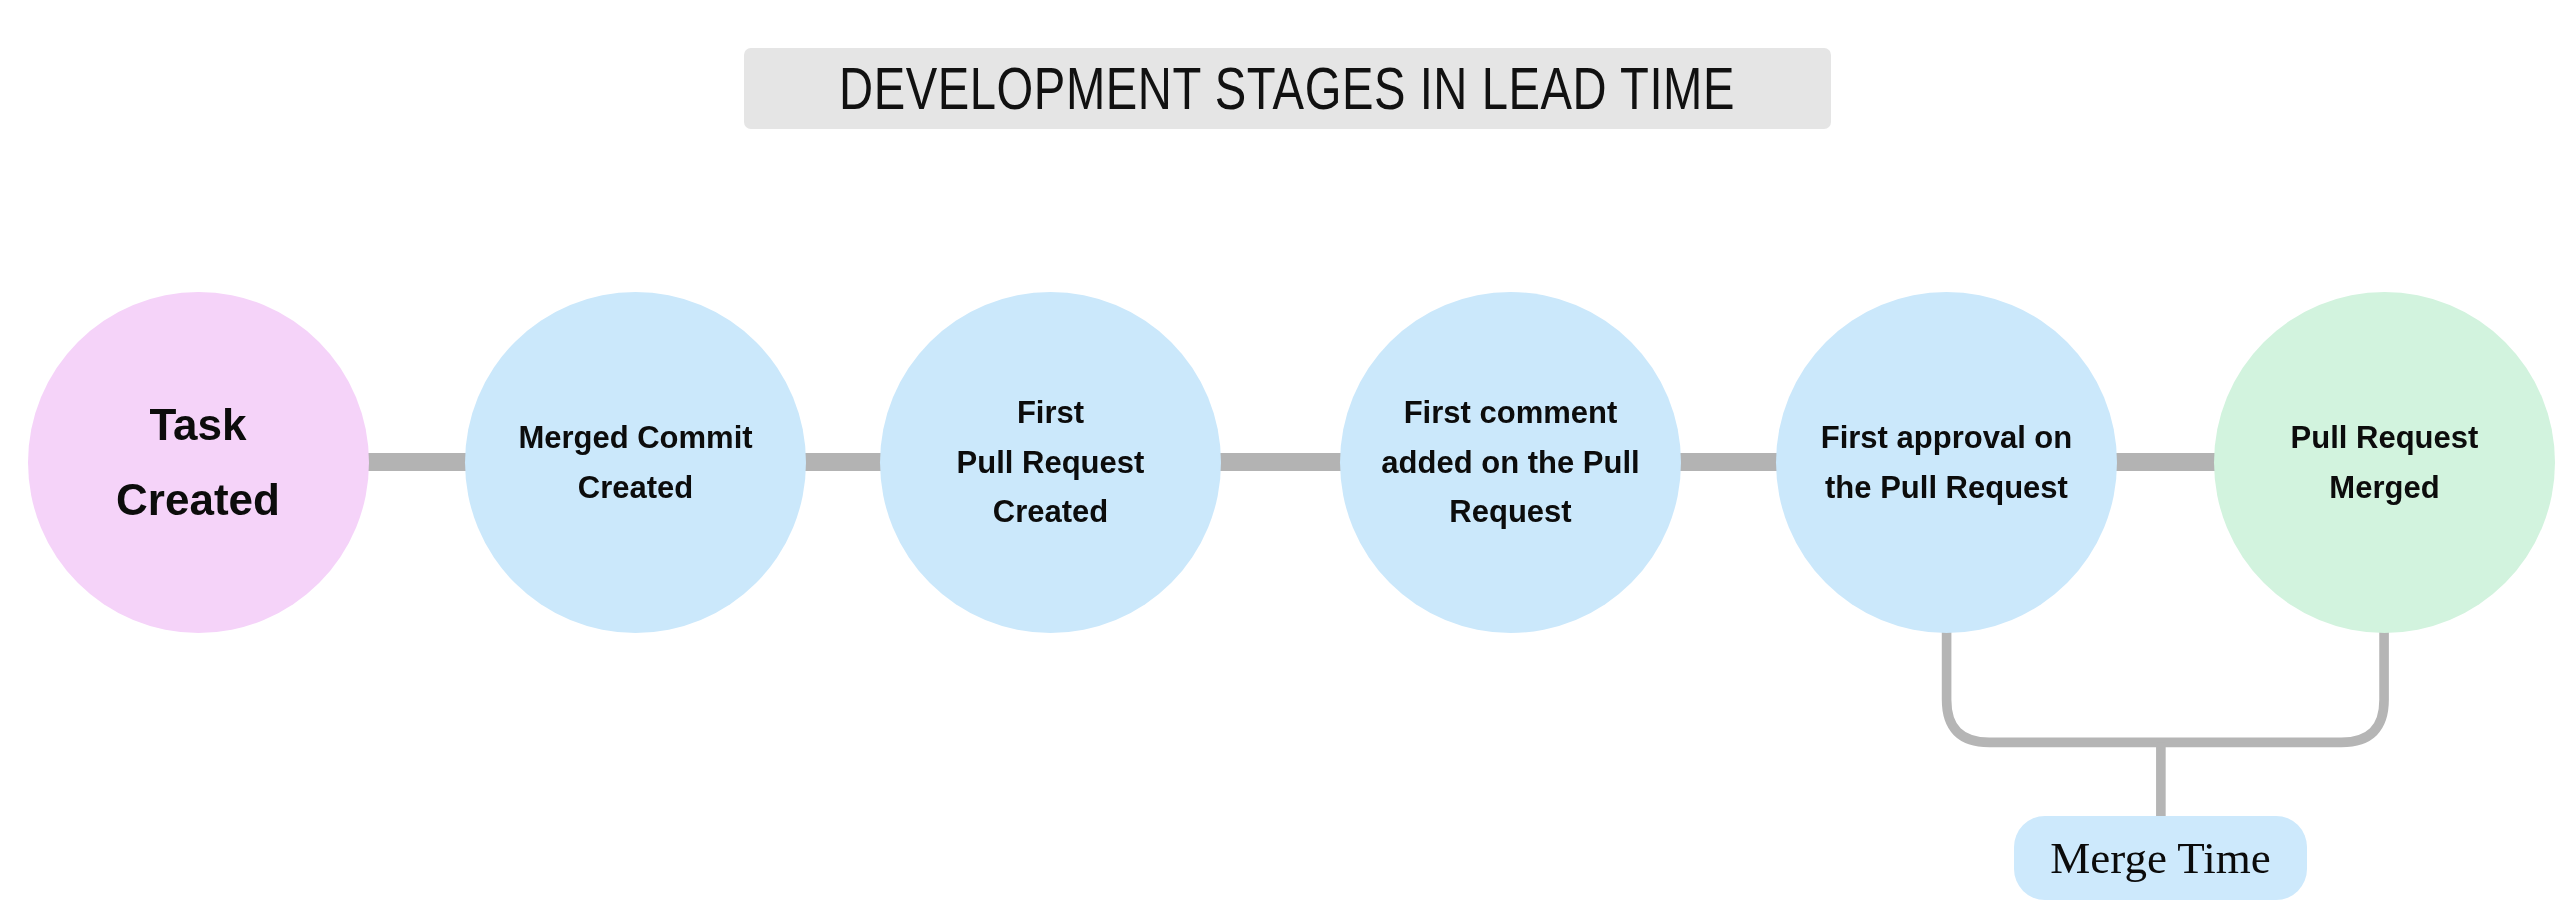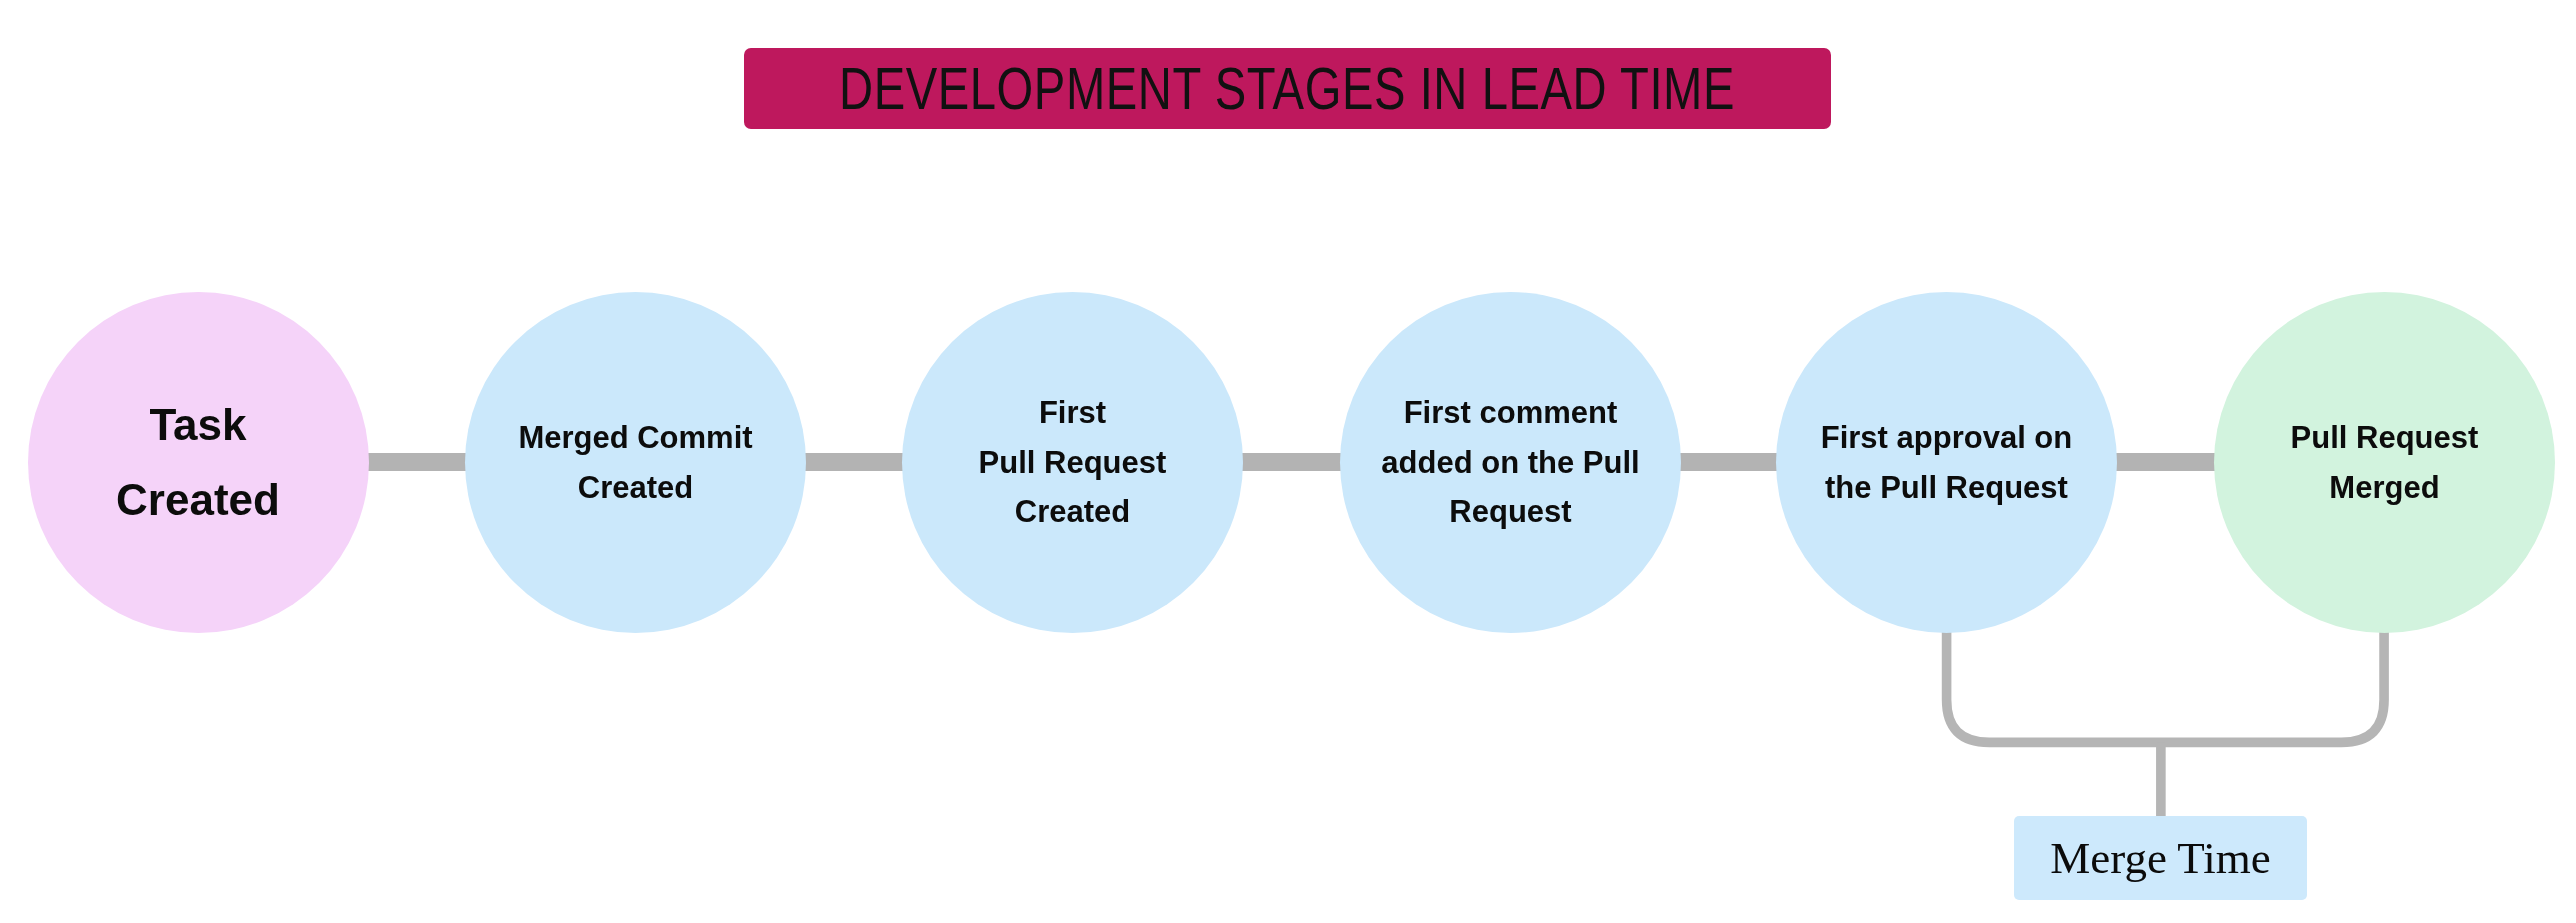--- a/index.html
+++ b/index.html
@@ -62,21 +62,21 @@
     text-align: center;
     z-index: 2;
     color: #0c0c0c;
     font-weight: 700;
     font-size: 31px;
     line-height: 1.6;
     white-space: pre-line;
   }
   .stage.pos-1 { left: 27.5px;   font-size: 44px; line-height: 1.7; }
   .stage.pos-2 { left: 465px;  }
-  .stage.pos-3 { left: 902px; }
+  .stage.pos-3 { left: 880px; }
   .stage.pos-4 { left: 1340px; }
   .stage.pos-5 { left: 1776px; }
   .stage.pos-6 { left: 2214px; }
 
   
   .bracket-svg {
     position: absolute;
     left: 0;
     top: 0;
     width: 2576px;
@@ -84,39 +84,39 @@
     z-index: 1;
   }
 
   
   .merge-box {
     position: absolute;
     left: 2014px;
     top: 816px;
     width: 293px;
     height: 84px;
-    border-radius: 5px;
+    border-radius: 31px;
     display: flex;
     align-items: center;
     justify-content: center;
     z-index: 2;
   }
   .merge-box .merge-text {
     font-family: cursive;
     font-size: 45px;
     color: #0b0b0b;
     white-space: nowrap;
   }
 </style>
 </head>
 <body>
 
 <div class="canvas">
 
-  <div class="title-banner" style="background: #be185d;">
+  <div class="title-banner" style="background: #e5e5e5;">
     <span class="title-text">DEVELOPMENT STAGES IN LEAD TIME</span>
   </div>
 
   <div class="connector" style="background: rgb(179, 179, 179);"></div>
 
   <svg class="bracket-svg" viewBox="0 0 3750 1344" xmlns="http://www.w3.org/2000/svg">
     <path d="M2834 915 L2834 1019 Q2834 1081 2896 1081 L3409 1081 Q3471 1081 3471 1019 L3471 915" fill="none" stroke-width="14" stroke="#b5b5b5"></path>
     <path d="M3146 1081 L3146 1196" fill="none" stroke-width="14" stroke="#b5b5b5"></path>
   </svg>
 

